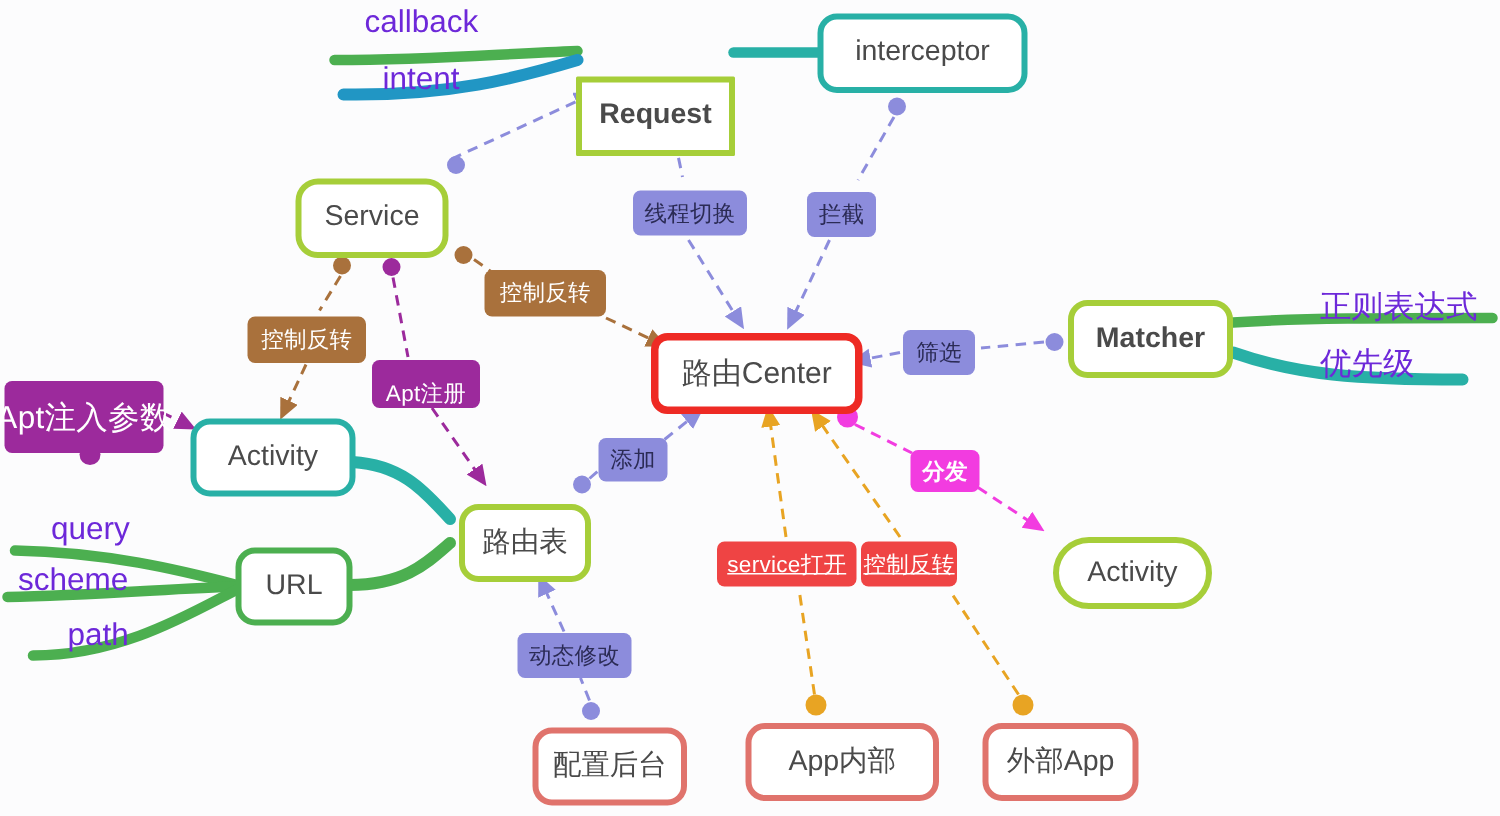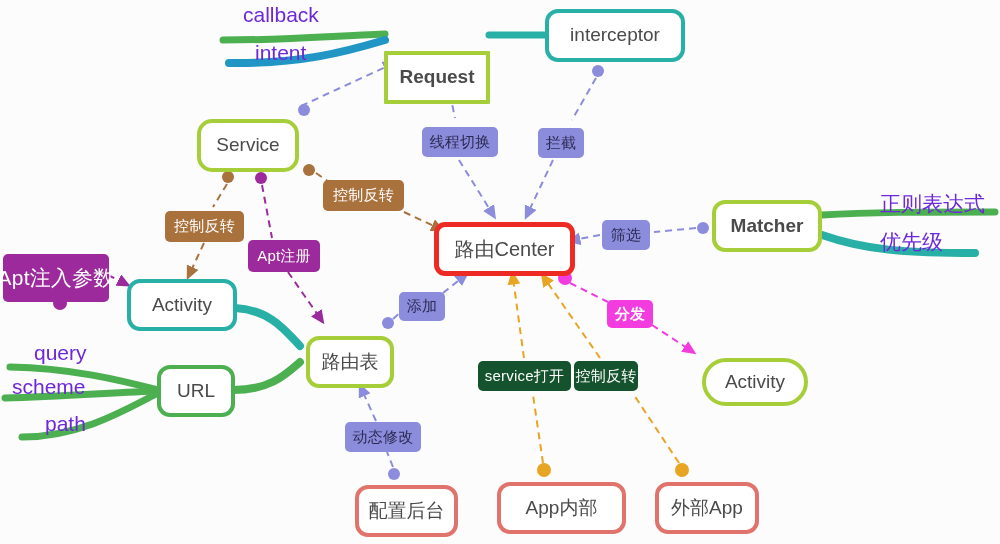--- a/index.html
+++ b/index.html
@@ -52,21 +52,21 @@
     border-radius: 5px;
     color: #ffffff;
     white-space: nowrap;
     z-index: 7;
     letter-spacing: .2px;
   }
   .chip.periwinkle { background: #8c8cdc; color:#2b2b55; }
   .chip.brown      { background: #a9713c; }
   .chip.purple     { background: #9c2a9c; }
   .chip.magenta    { background: #f23ce0; }
-  .chip.orange     { background: #14532d; }
+  .chip.orange     { background: #ef4444; text-decoration: underline; }
 
   
   .branch-label {
     position: absolute;
     color: #6d28d9;
     white-space: nowrap;
     z-index: 6;
   }
 </style>
 </head>
@@ -266,21 +266,21 @@
   </div>
 
   <div class="chip brown" style="left:323px; top:180px; width:81px; height:31px; font-size:15px;">
     <span>控制反转</span>
   </div>
 
   <div class="chip purple" style="left:3px; top:254px; width:106px; height:48px; font-size:21px;">
     <span>Apt注入参数</span>
   </div>
 
-  <div class="chip purple" style="left:248px; top:240px; width:72px; height:32px; font-size:15px;">
+  <div class="chip purple" style="left:248px; top:240px; width:72px; height:32px; font-size:15px;align-items:flex-end;">
     <span>Apt注册</span>
   </div>
 
   <div class="chip magenta" style="left:607px; top:300px; width:46px; height:28px; font-size:15px;font-weight:bold;">
     <span>分发</span>
   </div>
 
   <div class="chip orange" style="left:478px; top:361px; width:93px; height:30px; font-size:15px;">
     <span>service打开</span>
   </div>

